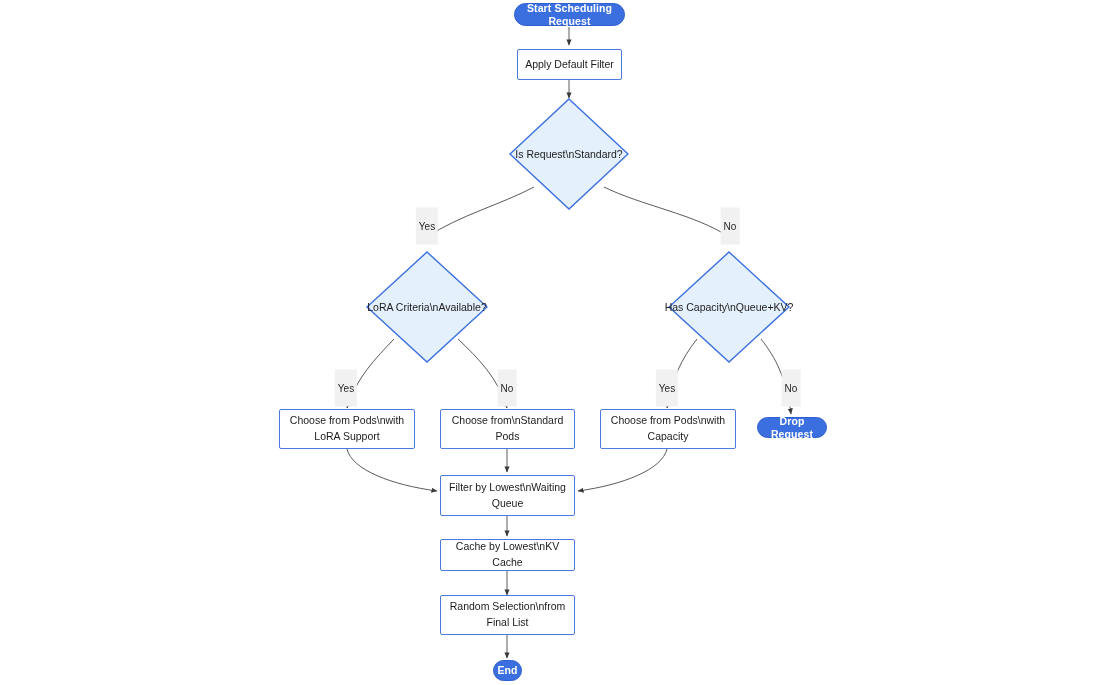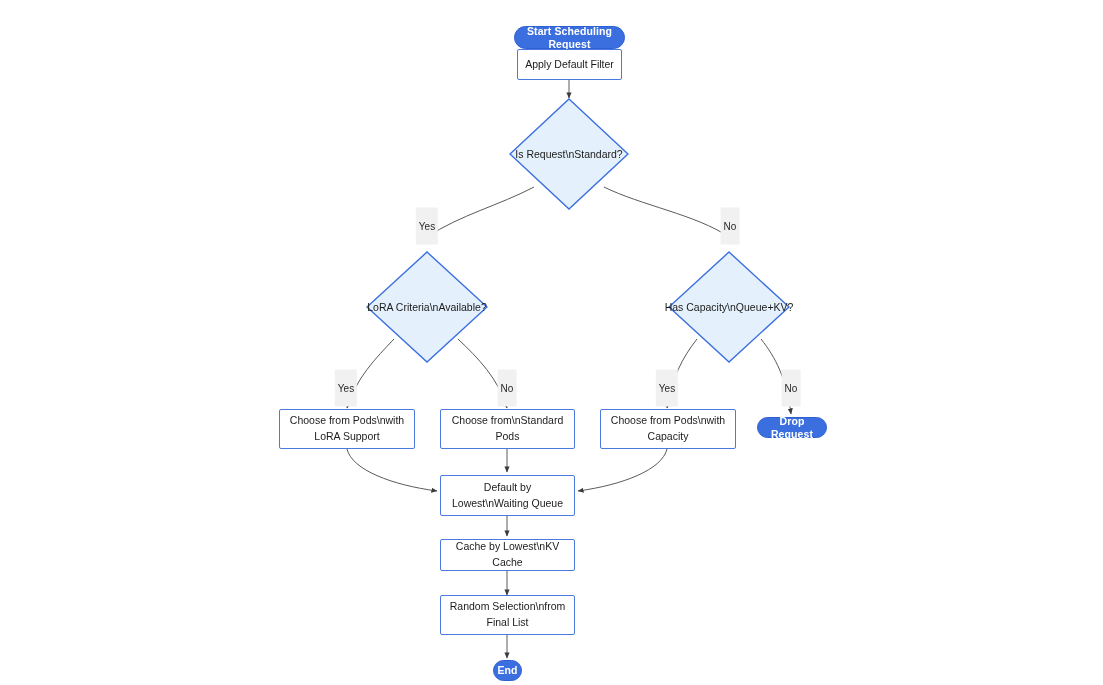--- a/index.html
+++ b/index.html
@@ -138,21 +138,21 @@
 
     <path class="edge-path" d="M667,449 C662,470 622,485 578,491" marker-end="url(#arrowhead)"></path>
 
     <path class="edge-path" d="M507,516 L507,536" marker-end="url(#arrowhead)"></path>
 
     <path class="edge-path" d="M507,571 L507,595" marker-end="url(#arrowhead)"></path>
 
     <path class="edge-path" d="M507,635 L507,658" marker-end="url(#arrowhead)"></path>
   </svg>
 
-  <div class="node terminal" style="left:514px; top:3px; width:111px; height:23px;margin-top:23px;">
+  <div class="node terminal" style="left:514px; top:3px; width:111px; height:23px;">
     <span class="nlabel">Start Scheduling Request</span>
   </div>
 
   <div class="node process" style="left:517px; top:49px; width:105px; height:31px;">
     <span class="nlabel">Apply Default Filter</span>
   </div>
 
   <div class="node decision" style="left:509px; top:98px; width:120px; height:112px;">
     <svg class="diamond-shape" viewBox="0 0 120 112" preserveAspectRatio="none">
       <polygon class="dpoly" points="60,1 119,56 60,111 1,56"></polygon>
@@ -184,21 +184,21 @@
 
   <div class="node process" style="left:600px; top:409px; width:136px; height:40px;">
     <span class="nlabel">Choose from Pods\nwith Capacity</span>
   </div>
 
   <div class="node terminal" style="left:757px; top:417px; width:70px; height:21px;">
     <span class="nlabel">Drop Request</span>
   </div>
 
   <div class="node process" style="left:440px; top:475px; width:135px; height:41px;">
-    <span class="nlabel">Default by Lowest\nWaiting Queue</span>
+    <span class="nlabel">Filter by Lowest\nWaiting Queue</span>
   </div>
 
   <div class="node process" style="left:440px; top:539px; width:135px; height:32px;">
     <span class="nlabel">Cache by Lowest\nKV Cache</span>
   </div>
 
   <div class="node process" style="left:440px; top:595px; width:135px; height:40px;">
     <span class="nlabel">Random Selection\nfrom Final List</span>
   </div>
 

